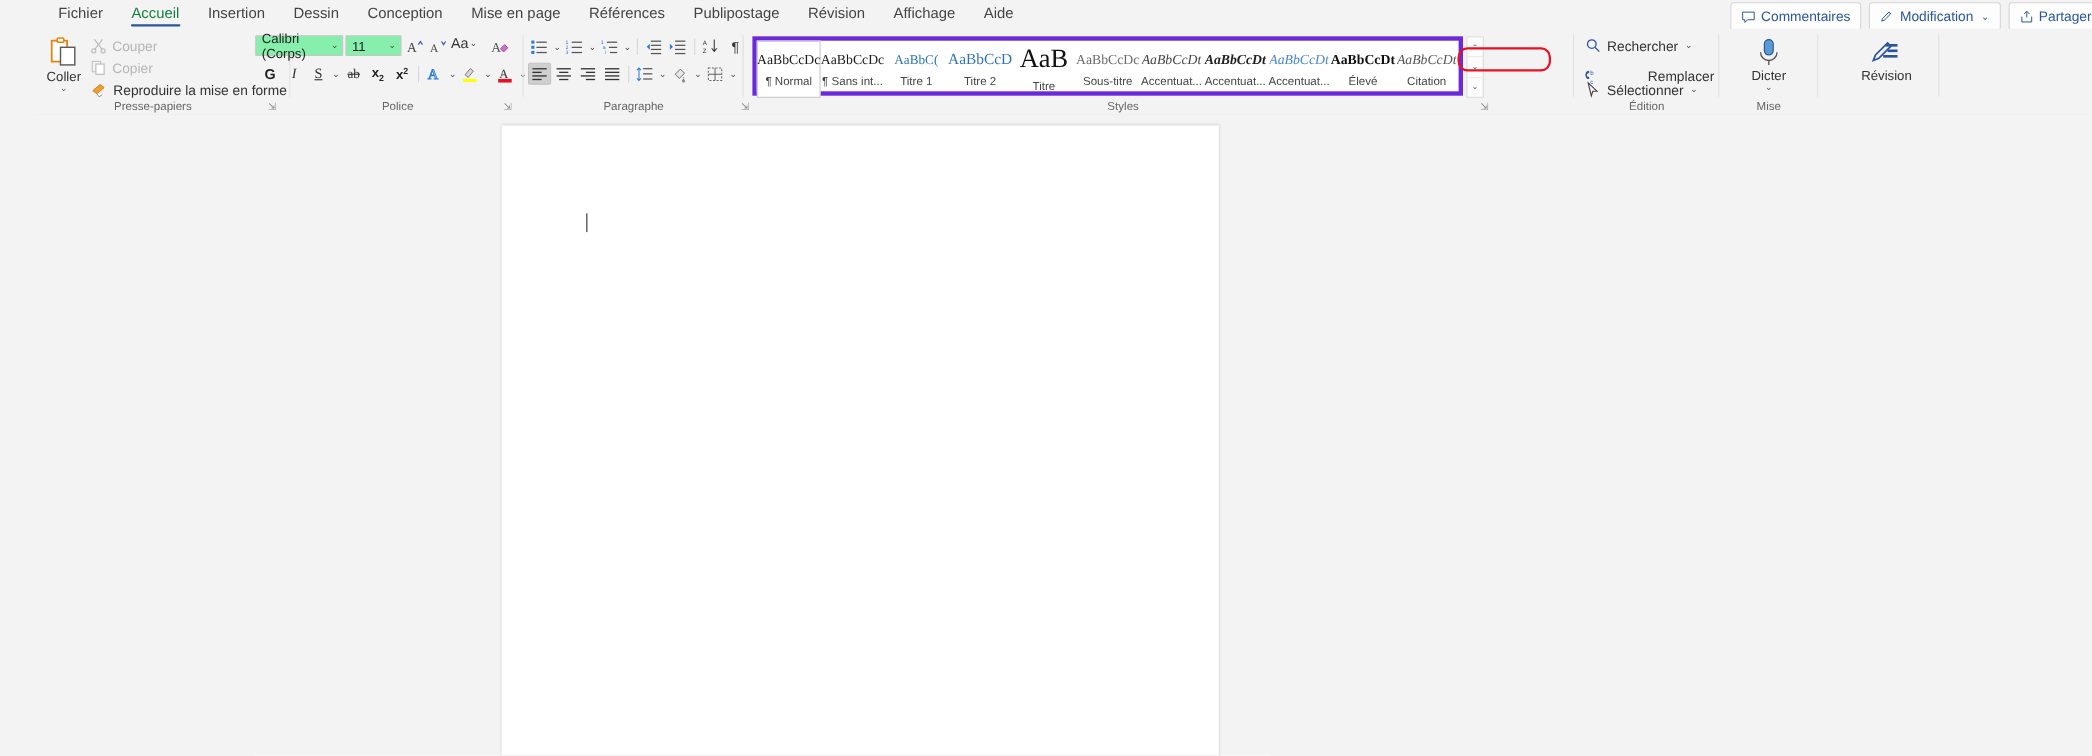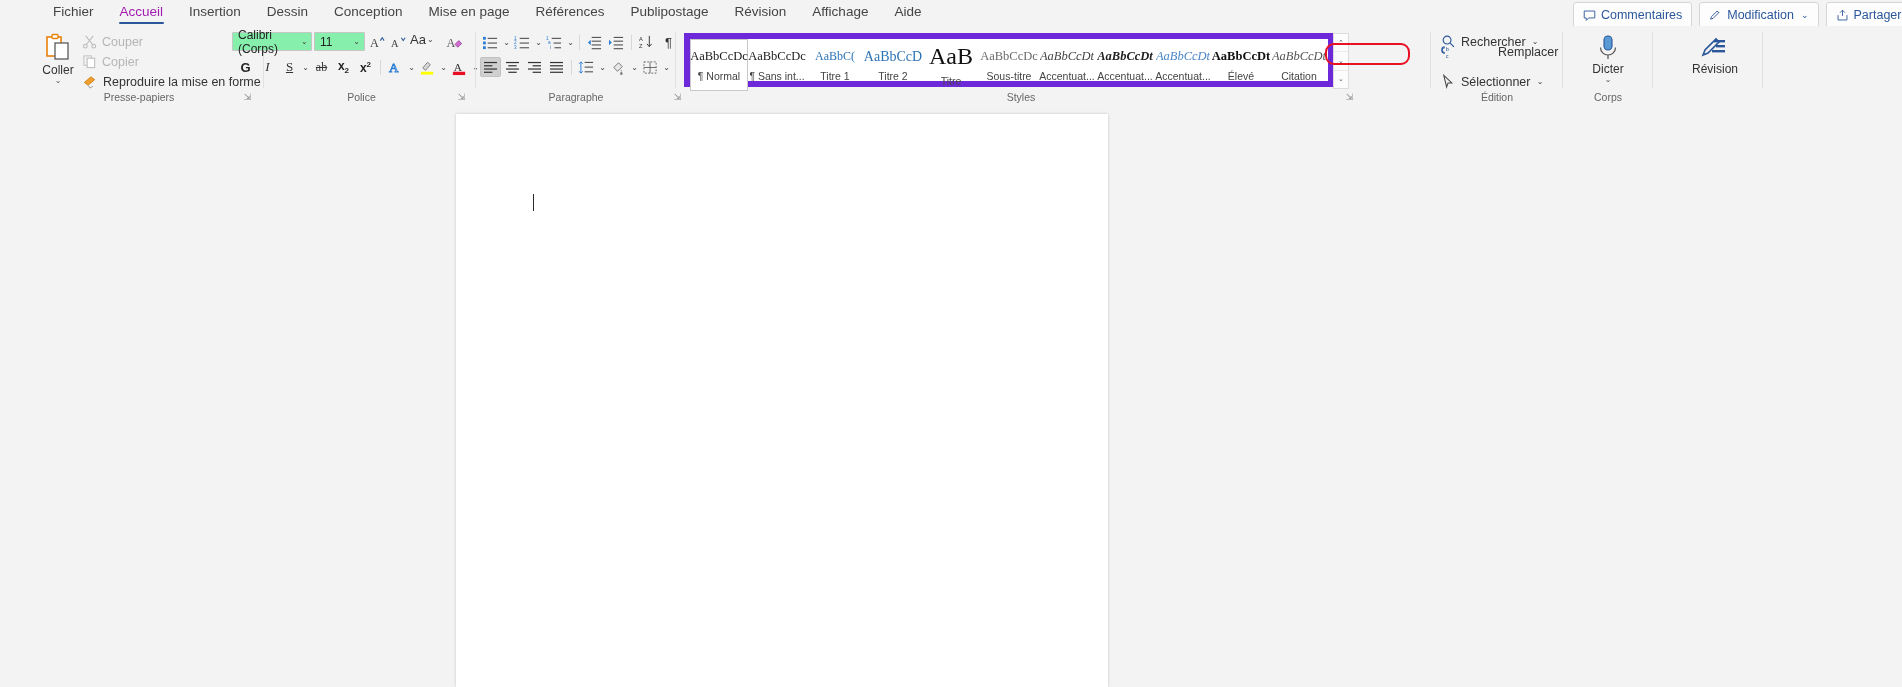--- a/index.html
+++ b/index.html
@@ -8,21 +8,21 @@
     background:#fff;
     font-family:"Liberation Sans", sans-serif;
     font-size:13px;color:#333;
     -webkit-font-smoothing:antialiased;
   }
   .app{position:relative;width:1902px;height:687px;background:#f3f3f3;padding-left:32px;}
 
   
   .tabbar{position:relative;height:26px;background:#f3f3f3;display:flex;align-items:center;padding-left:8px;}
   .tab{position:relative;padding:3px 13px 6px 13px;font-size:13.5px;color:#444;cursor:default;white-space:nowrap;}
-  .tab.active{color:#a21caf;font-weight:400;}
+  .tab.active{color:#15803d;font-weight:400;}
   .tab.active:after{content:"";position:absolute;left:12px;right:12px;bottom:1px;height:2.5px;background:#2b579a;border-radius:2px;}
   .tabbar-right{position:absolute;right:8px;top:2px;display:flex;align-items:center;gap:7px;}
   .topbtn{
     display:flex;align-items:center;gap:5px;
     border:1px solid #d6d6d6;background:#fdfdfd;border-radius:3px;
     padding:3px 9px;font-size:12.5px;color:#2b579a;height:18px;white-space:nowrap;
   }
   .topbtn .cv{font-size:9px;color:#2b579a;margin-left:2px;}
 
   
@@ -43,21 +43,21 @@
   .icoBtn.sel{background:#d0d0d0;border:1px solid #c2c2c2;width:19px;height:18px;}
   .cvs{font-size:8px;color:#444;display:inline-block;width:9px;text-align:center;}
 
   .fontname,.fontsize{
     height:19px;border:1px solid #c6c6c6;background:#86efac;border-radius:1px;
     display:flex;align-items:center;justify-content:space-between;
     font-size:12px;color:#222;padding:0 3px 0 5px;box-sizing:border-box;
   }
 
   
-  .gallery{position:absolute;display:flex;border:6px solid #6d28d9;background:#fff;height:54px;box-sizing:border-box;}
+  .gallery{position:absolute;display:flex;border:4px solid #6d28d9;background:#fff;height:54px;box-sizing:border-box;}
   .sty{width:58px;height:52px;display:flex;flex-direction:column;align-items:center;justify-content:center;box-sizing:border-box;border:1px solid transparent;}
   .sty.on{border:1px solid #c9c9c9;background:#fff;}
   .sty .prev{font-size:12.5px;line-height:15px;white-space:nowrap;overflow:hidden;color:#1b1b1b;font-family:"Liberation Serif",serif;}
   .sty .nm{font-size:10.5px;color:#444;margin-top:6px;white-space:nowrap;overflow:hidden;max-width:56px;text-align:center;}
   .scrollarrows{position:absolute;width:14px;display:flex;flex-direction:column;border:1px solid #dcdcdc;background:#fcfcfc;}
   .scrollarrows div{flex:1;display:flex;align-items:center;justify-content:center;font-size:7px;color:#555;border-bottom:1px solid #ececec;}
   .scrollarrows div:last-child{border-bottom:none;}
 
   
   .docarea{position:absolute;left:0;right:0;top:104px;bottom:0;background:#f3f3f3;}
@@ -438,21 +438,21 @@
       <div class="smallrow" style="left:10px;top:6px;">
         <span>
           <svg width="15" height="15" viewBox="0 0 16 16">
               <circle cx="6.5" cy="6.5" r="4.2" fill="none" stroke="#2b579a" stroke-width="1.2"></circle>
               <path d="M9.8 9.8l4 4" stroke="#2b579a" stroke-width="1.3"></path>
             </svg>
         </span>
         <span>Rechercher</span>
         <span class="cvs">⌄</span>
       </div>
-      <div class="smallrow" style="left:10px;top:16px;gap:42px;">
+      <div class="smallrow" style="left:10px;top:34px;gap:42px;">
         <span>
           <svg width="15" height="15" viewBox="0 0 16 16">
               <text x="5" y="7" font-size="6" fill="#2b579a">b</text>
               <text x="5" y="15" font-size="6" fill="#2b579a">c</text>
               <path d="M4 3a3 3 0 000 6" fill="none" stroke="#2b579a" stroke-width="1.1"></path>
               <path d="M4 10a3 3 0 010-6" fill="none" stroke="#2b579a" stroke-width="1.1"></path>
             </svg>
         </span>
         <span>Remplacer</span>
       </div>
@@ -474,21 +474,21 @@
         <span>
           <svg width="26" height="28" viewBox="0 0 26 28">
               <rect x="9" y="2" width="8" height="14" rx="4" fill="#5b9bd5" stroke="#2b579a" stroke-width="1.1"></rect>
               <path d="M5.5 13.5a7.5 7.5 0 0015 0" fill="none" stroke="#555" stroke-width="1.2"></path>
               <path d="M13 21v4" stroke="#555" stroke-width="1.2"></path>
             </svg>
         </span>
         <span class="cap">Dicter</span>
         <span class="cv">⌄</span>
       </div>
-      <div class="lbl" style="left:0;width:90px;">Corps</div>
+      <div class="lbl" style="left:0;width:90px;">Mise</div>
       <div class="sep"></div>
     </div>
 
     <div class="grp" style="left:1621px;width:110px;">
       <div class="bigbtn" style="left:32px;top:8px;width:60px;">
         <span>
           <svg width="30" height="28" viewBox="0 0 30 28">
               <path d="M3 21l2-5 11-11 3 3-11 11z" fill="none" stroke="#2b579a" stroke-width="1.6"></path>
               <rect x="14" y="6" width="11" height="2.4" fill="#2b579a"></rect>
               <rect x="16" y="11" width="9" height="2.4" fill="#2b579a"></rect>

